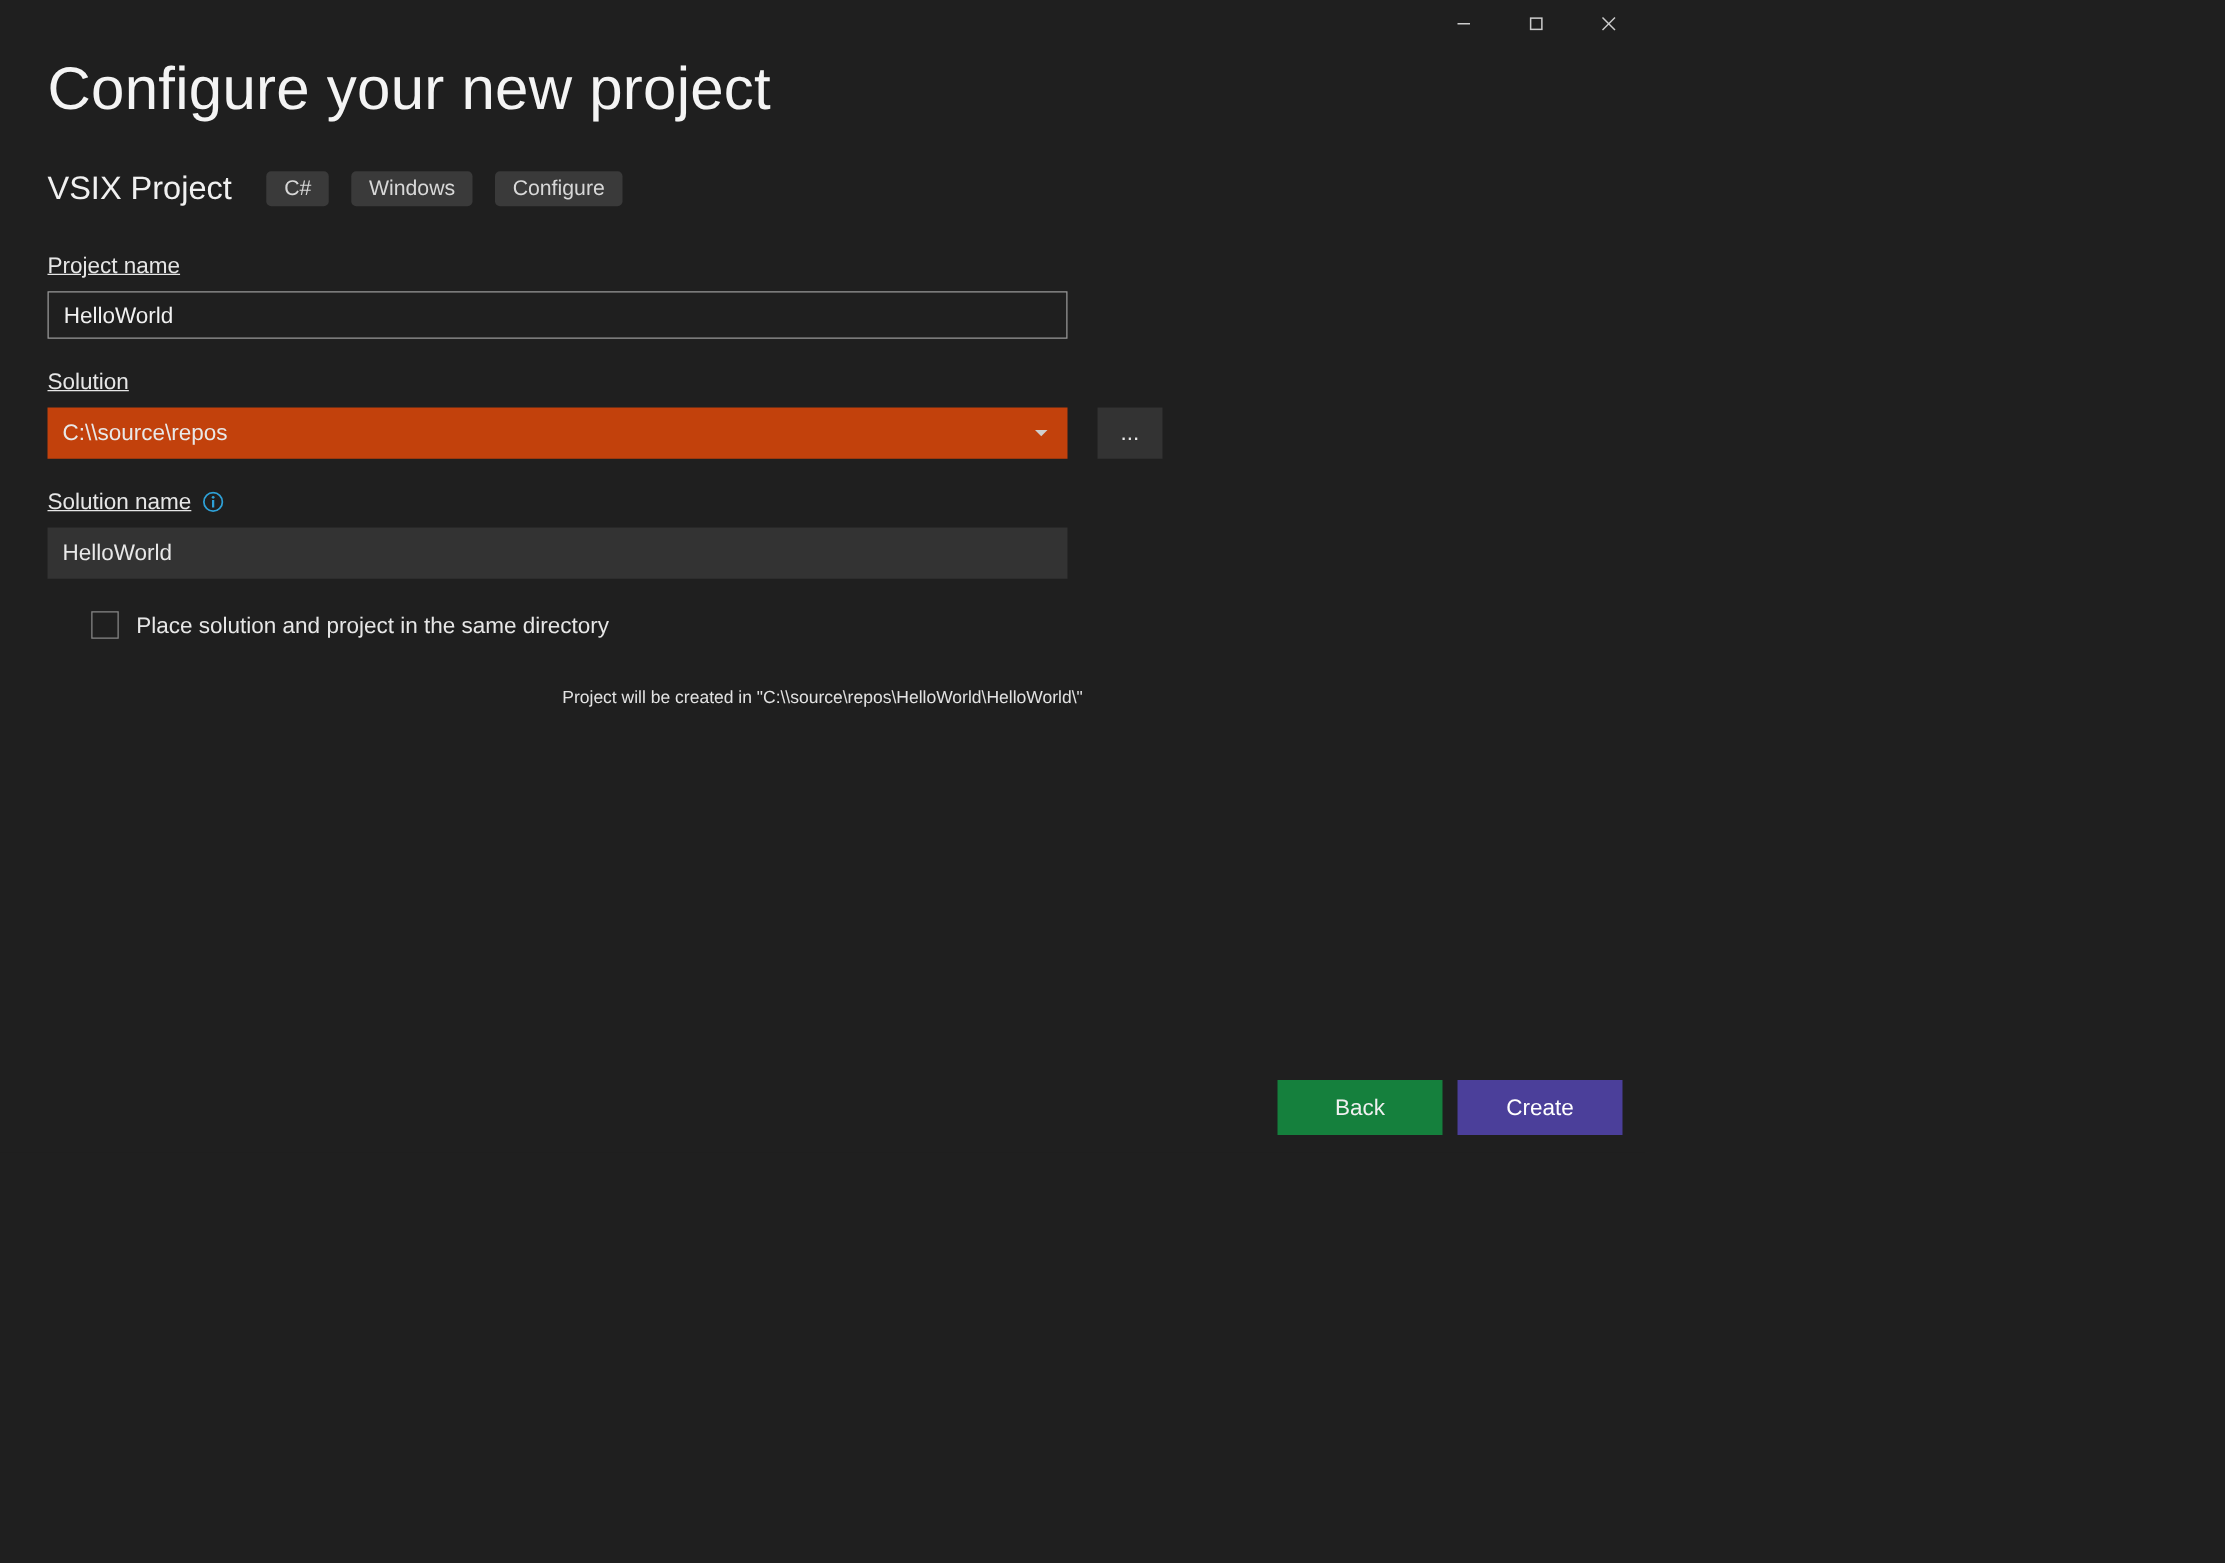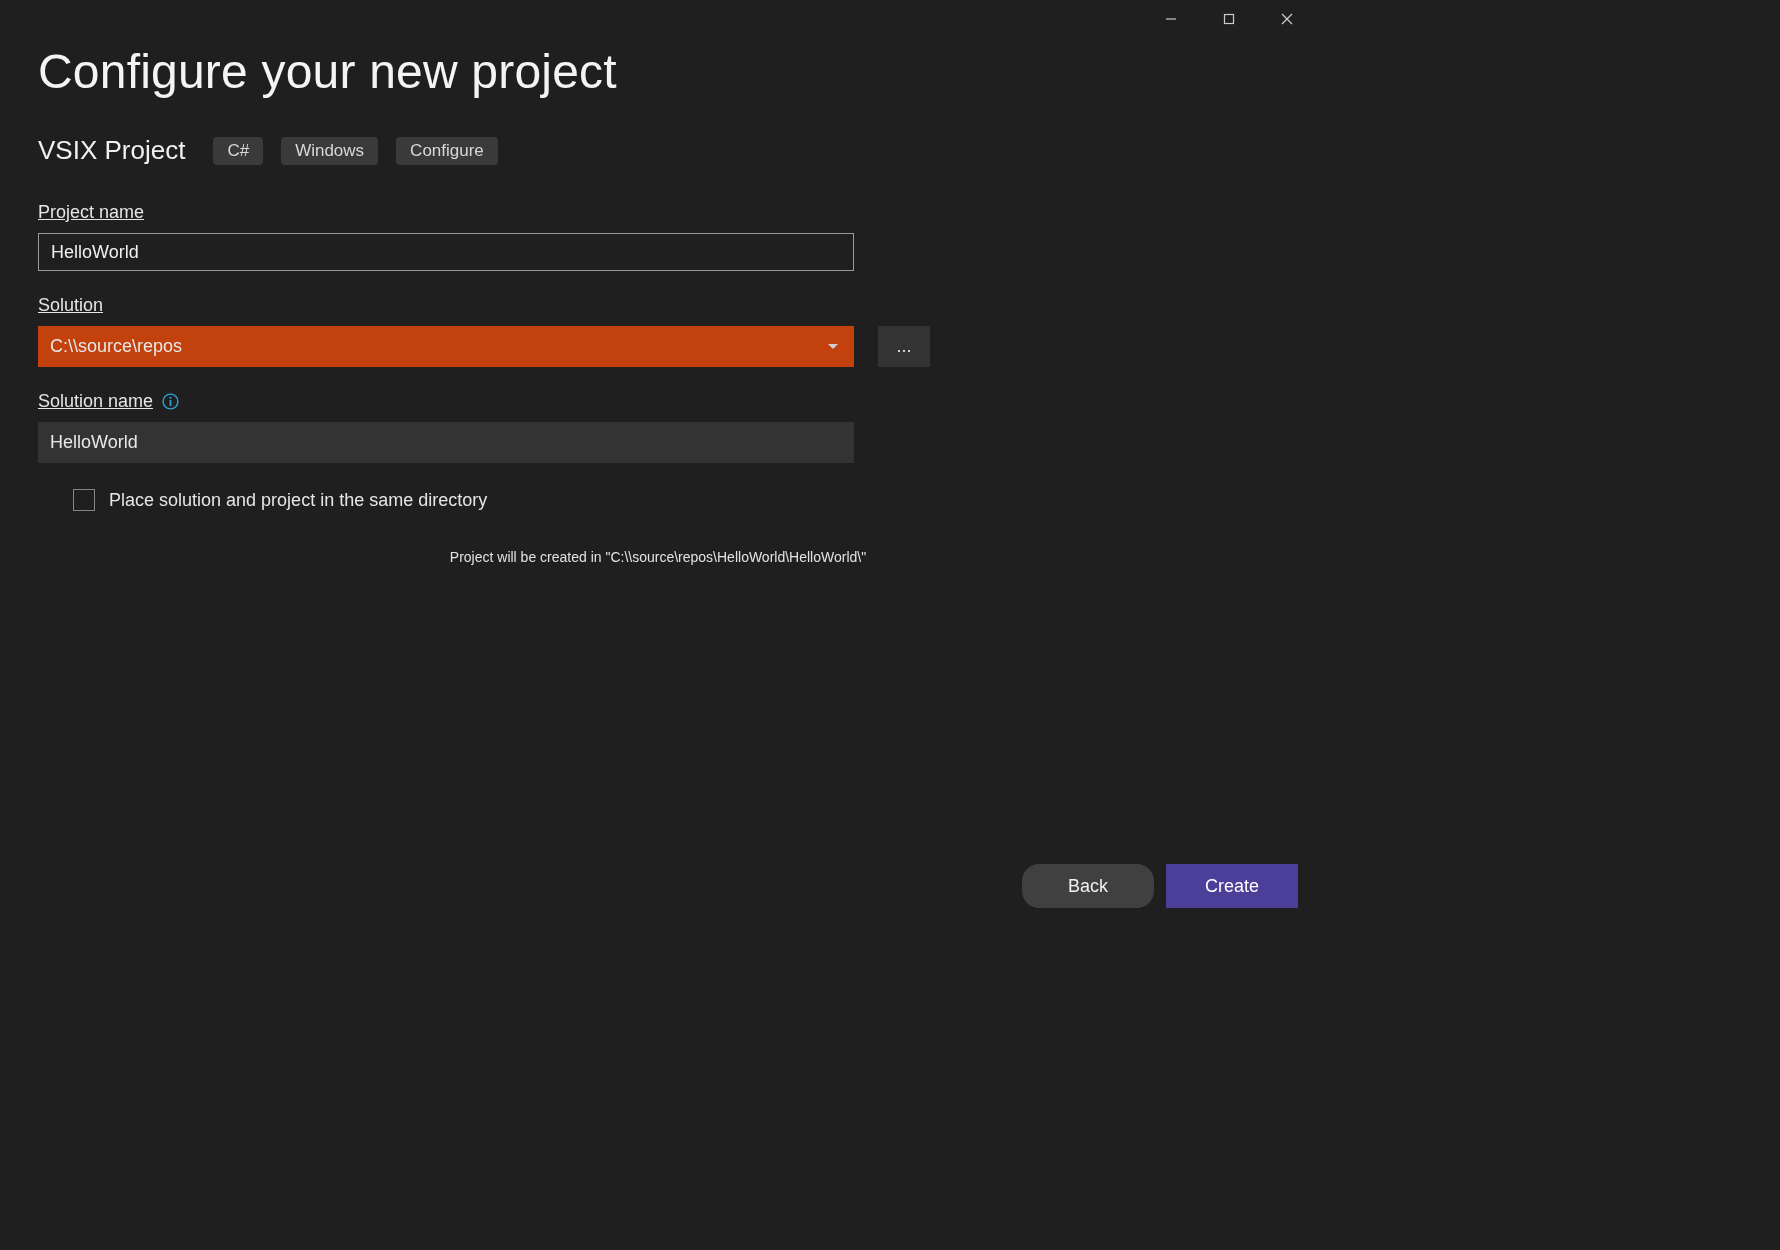--- a/index.html
+++ b/index.html
@@ -172,23 +172,22 @@
   .btn {
     min-width: 132px;
     height: 44px;
     border: none;
     font-size: 18px;
     font-family: inherit;
     cursor: pointer;
     padding: 0 22px;
   }
   .btn-back {
-    background: #404040;
+    background: #15803d;
     color: #f0f0f0;
-    border-radius: 17px;
   }
   .btn-create {
     background: #4b3f9a;
     color: #ffffff;
   }
 </style>
 </head>
 <body>
 
 <div class="window">

